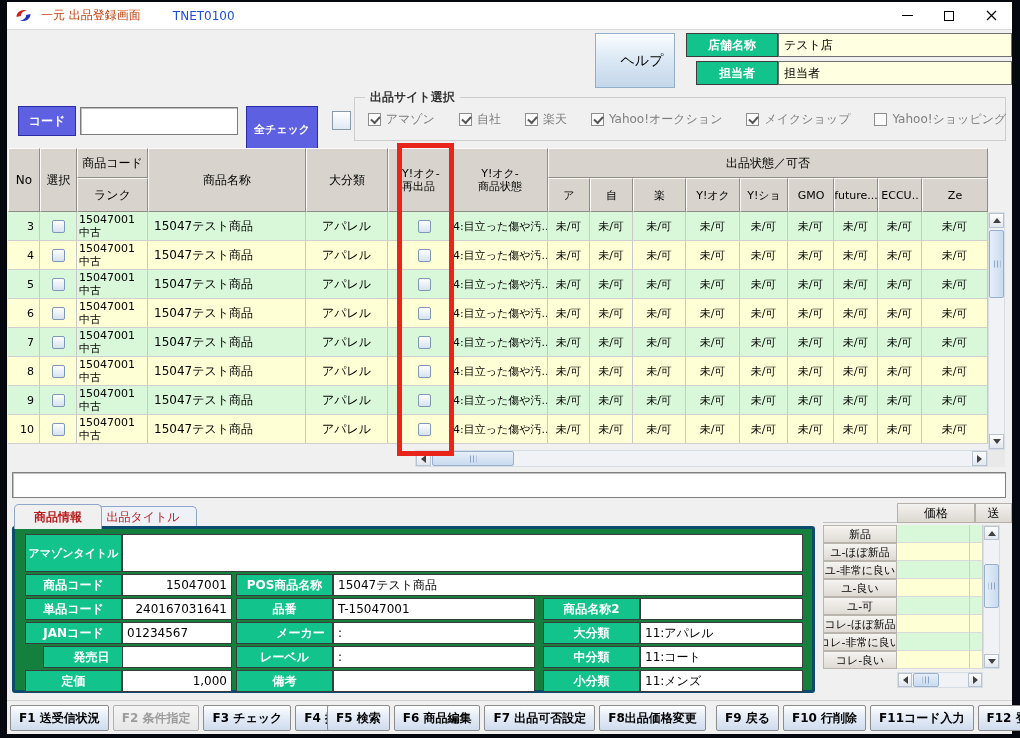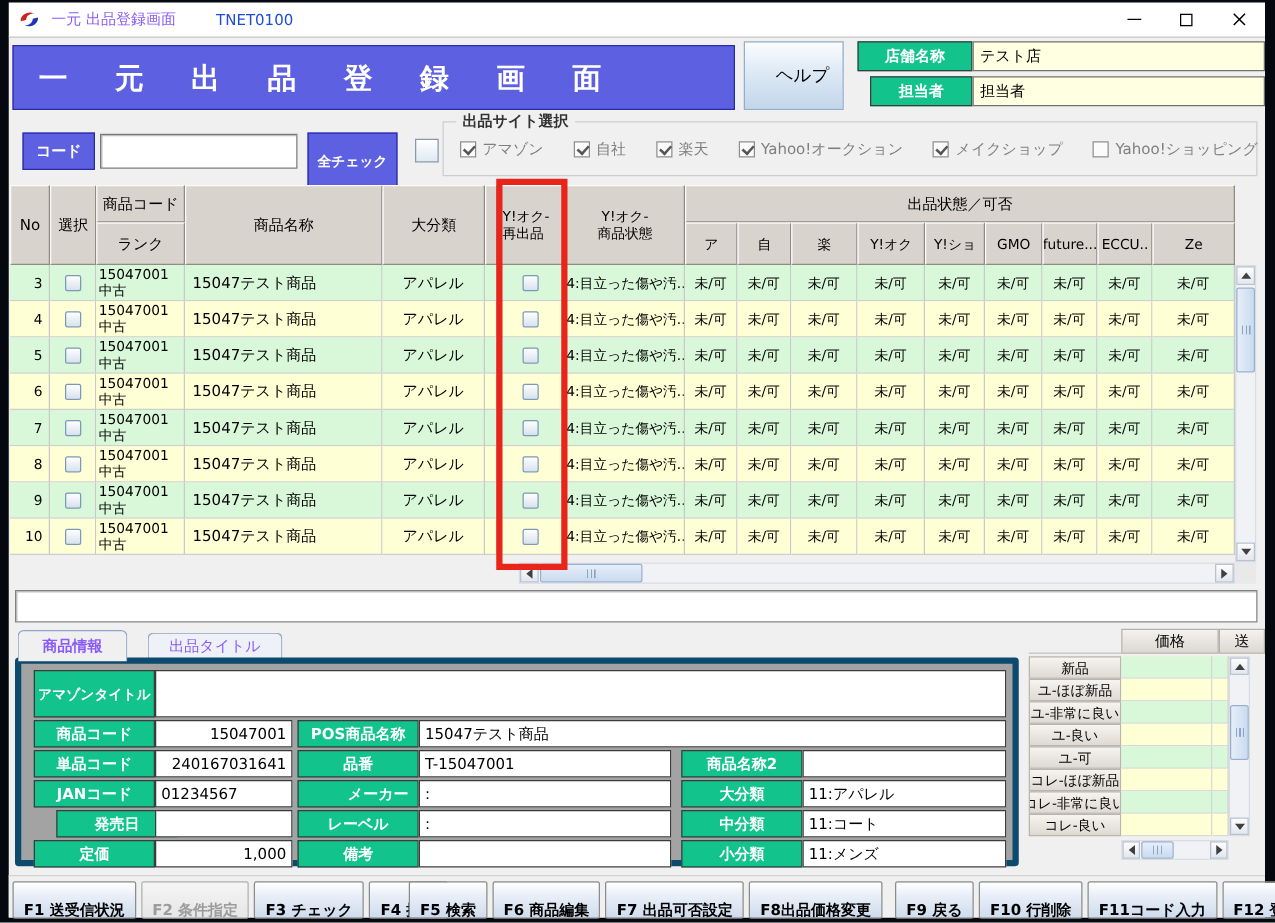--- a/index.html
+++ b/index.html
@@ -4,21 +4,21 @@
 <style>
   *{margin:0;padding:0;box-sizing:border-box;}
   html,body{width:1020px;height:738px;}
   body{background:#06080f;font-family:"DejaVu Sans","Liberation Sans",sans-serif;position:relative;overflow:hidden;}
   .page{position:absolute;left:0;top:0;width:1020px;height:738px;}
   .abs{position:absolute;}
 
   
   .titlebar{left:7px;top:2px;width:1005px;height:28px;background:#ffffff;display:flex;align-items:center;border-bottom:1px solid #dcdcdc;}
   .app-icon{margin-left:8px;width:17px;height:17px;display:inline-flex;}
-  .title-text{margin-left:9px;font-size:12px;color:#8b5cf6;}
+  .title-text{margin-left:9px;font-size:12px;color:#c2410c;}
   .title-code{margin-left:32px;font-size:12px;color:#1d4ed8;}
   .win-controls{margin-left:auto;display:flex;height:100%;}
   .win-btn{width:42px;height:100%;display:flex;align-items:center;justify-content:center;cursor:default;}
   .glyph-min{width:11px;height:0;border-top:1px solid #000;}
   .glyph-max{width:10px;height:10px;border:1px solid #000;background:transparent;}
 
   .client{left:7px;top:30px;width:1005px;height:704px;background:#f0f0f0;}
 
   
   .banner{left:10px;top:36px;width:578px;height:52px;background:#5d60e0;border:1px solid #2b2ba8;color:#fff;font-weight:bold;font-size:23px;letter-spacing:15px;display:flex;align-items:center;padding-left:20px;white-space:nowrap;overflow:hidden;}
@@ -88,24 +88,24 @@
   .tri.up{border-left:4px solid transparent;border-right:4px solid transparent;border-bottom:5px solid #404040;}
   .tri.down{border-left:4px solid transparent;border-right:4px solid transparent;border-top:5px solid #404040;}
   .tri.left{border-top:4px solid transparent;border-bottom:4px solid transparent;border-right:5px solid #404040;}
   .tri.right{border-top:4px solid transparent;border-bottom:4px solid transparent;border-left:5px solid #404040;}
 
   .red-annot{left:397px;top:143px;width:57px;height:313px;border:5px solid #e8241b;z-index:60;pointer-events:none;}
 
   .wide-field{left:12px;top:472px;width:994px;height:26px;background:#fff;border:1px solid #808080;box-shadow:inset 1px 1px 0 #c2c2c2;font-family:inherit;font-size:12px;padding:0 4px;}
 
   
-  .tab{display:flex;align-items:center;justify-content:center;font-size:12px;border:1px solid #8ea6c8;border-bottom:none;border-radius:5px 5px 0 0;background:#eef1f7;color:#8b5cf6;}
+  .tab{display:flex;align-items:center;justify-content:center;font-size:12px;border:1px solid #8ea6c8;border-bottom:none;border-radius:5px 5px 0 0;background:#eef1f7;color:#b91c1c;}
   .tab1{left:14px;top:504px;width:88px;height:25px;background:#f0f0f0;font-weight:bold;z-index:6;}
-  .tab2{left:118px;top:506px;width:108px;height:22px;z-index:4;}
-  .detail-panel{left:12px;top:526px;width:803px;height:167px;border:5px solid #0c4a6e;border-radius:3px;background:#a3a3a3;z-index:5;}
+  .tab2{left:89px;top:506px;width:108px;height:22px;z-index:4;}
+  .detail-panel{left:12px;top:526px;width:803px;height:167px;border:3px solid #0c4a6e;border-radius:3px;background:#15803d;z-index:5;}
   .flabel{position:absolute;background:#12c38b;border:1px solid #3c3c3c;color:#fff;font-weight:bold;font-size:12px;display:flex;align-items:center;justify-content:center;white-space:nowrap;overflow:hidden;}
   .fvalue{position:absolute;background:#fff;border:1px solid #3c3c3c;font-size:12px;color:#000;display:flex;align-items:center;padding:0 4px;white-space:nowrap;overflow:hidden;}
   .amz-label{left:10px;top:5px;width:97px;height:38px;font-size:11px;}
   .amz-value{left:107px;top:5px;width:681px;height:38px;}
 
   
   .price-panel{left:823px;top:503px;width:189px;height:186px;z-index:5;}
   .pcell{position:absolute;font-size:11px;display:flex;align-items:center;justify-content:center;overflow:hidden;white-space:nowrap;color:#000;}
   .phead{background:linear-gradient(180deg,#f4f2ef,#dcd8d1);border:1px solid #b5b0a8;font-size:12px;}
   .pcorner{left:0;top:0;width:74px;height:20px;background:#f0f0f0;border-bottom:1px solid #c0c0c0;}
@@ -117,21 +117,21 @@
   .stripe-y{background:#ffffd6;}
   .mini-vscroll{position:absolute;left:160px;top:22px;width:17px;height:144px;}
   .mini-vscroll .sb-btn{width:15px;height:14px;left:0;}
   .mini-hscroll{position:absolute;left:74px;top:169px;width:86px;height:16px;}
   .mini-hscroll .sb-btn{width:14px;height:14px;top:0;}
 
   
   .fkey-bar{left:7px;top:700px;width:1005px;height:34px;background:#f0f0f0;border-top:1px solid #d2d2d2;}
   .fkey-group{position:absolute;top:4px;display:flex;gap:4px;}
   .g1{left:3px;}.g2{left:320px;}.g3{left:709px;}
-  .fkey{height:26px;padding:14px 8px;font-family:inherit;font-weight:bold;font-size:12px;color:#000;background:linear-gradient(180deg,#ffffff,#e7eef7 40%,#cfdcee);border:1px solid #8c8c8c;border-radius:2px;white-space:nowrap;}
+  .fkey{height:26px;padding:4px 8px;font-family:inherit;font-weight:bold;font-size:12px;color:#000;background:linear-gradient(180deg,#ffffff,#e7eef7 40%,#cfdcee);border:1px solid #8c8c8c;border-radius:2px;white-space:nowrap;}
   .fkey.disabled{color:#9c9c9c;background:linear-gradient(180deg,#f5f5f5,#e6e6e6);border-color:#b0b0b0;}
 </style>
 </head>
 <body>
 
 <div class="page">
 
   <div class="abs titlebar">
     <span class="app-icon">
       <svg width="17" height="17" viewBox="0 0 16 16">
@@ -151,21 +151,20 @@
       <span class="win-btn">
           <svg width="11" height="11" viewBox="0 0 11 11">
             <path d="M1 1 L10 10 M10 1 L1 10" stroke="#000" stroke-width="1.2"></path>
           </svg>
         </span>
     </span>
   </div>
 
   <div class="abs client"></div>
 
-  <div class="abs banner">一 元 出 品 登 録 画 面</div>
   <button class="abs help-btn">ヘルプ</button>
   <div class="abs glabel store-label">店舗名称</div>
   <div class="abs yfield store-value">テスト店</div>
   <div class="abs glabel staff-label">担当者</div>
   <div class="abs yfield staff-value">担当者</div>
 
   <div class="abs blabel code-label">コード</div>
   <input class="abs code-input" value="" style="">
   <div class="abs blabel allcheck-label">全チェック</div>
   <span class="abs allcheck-box"></span>

